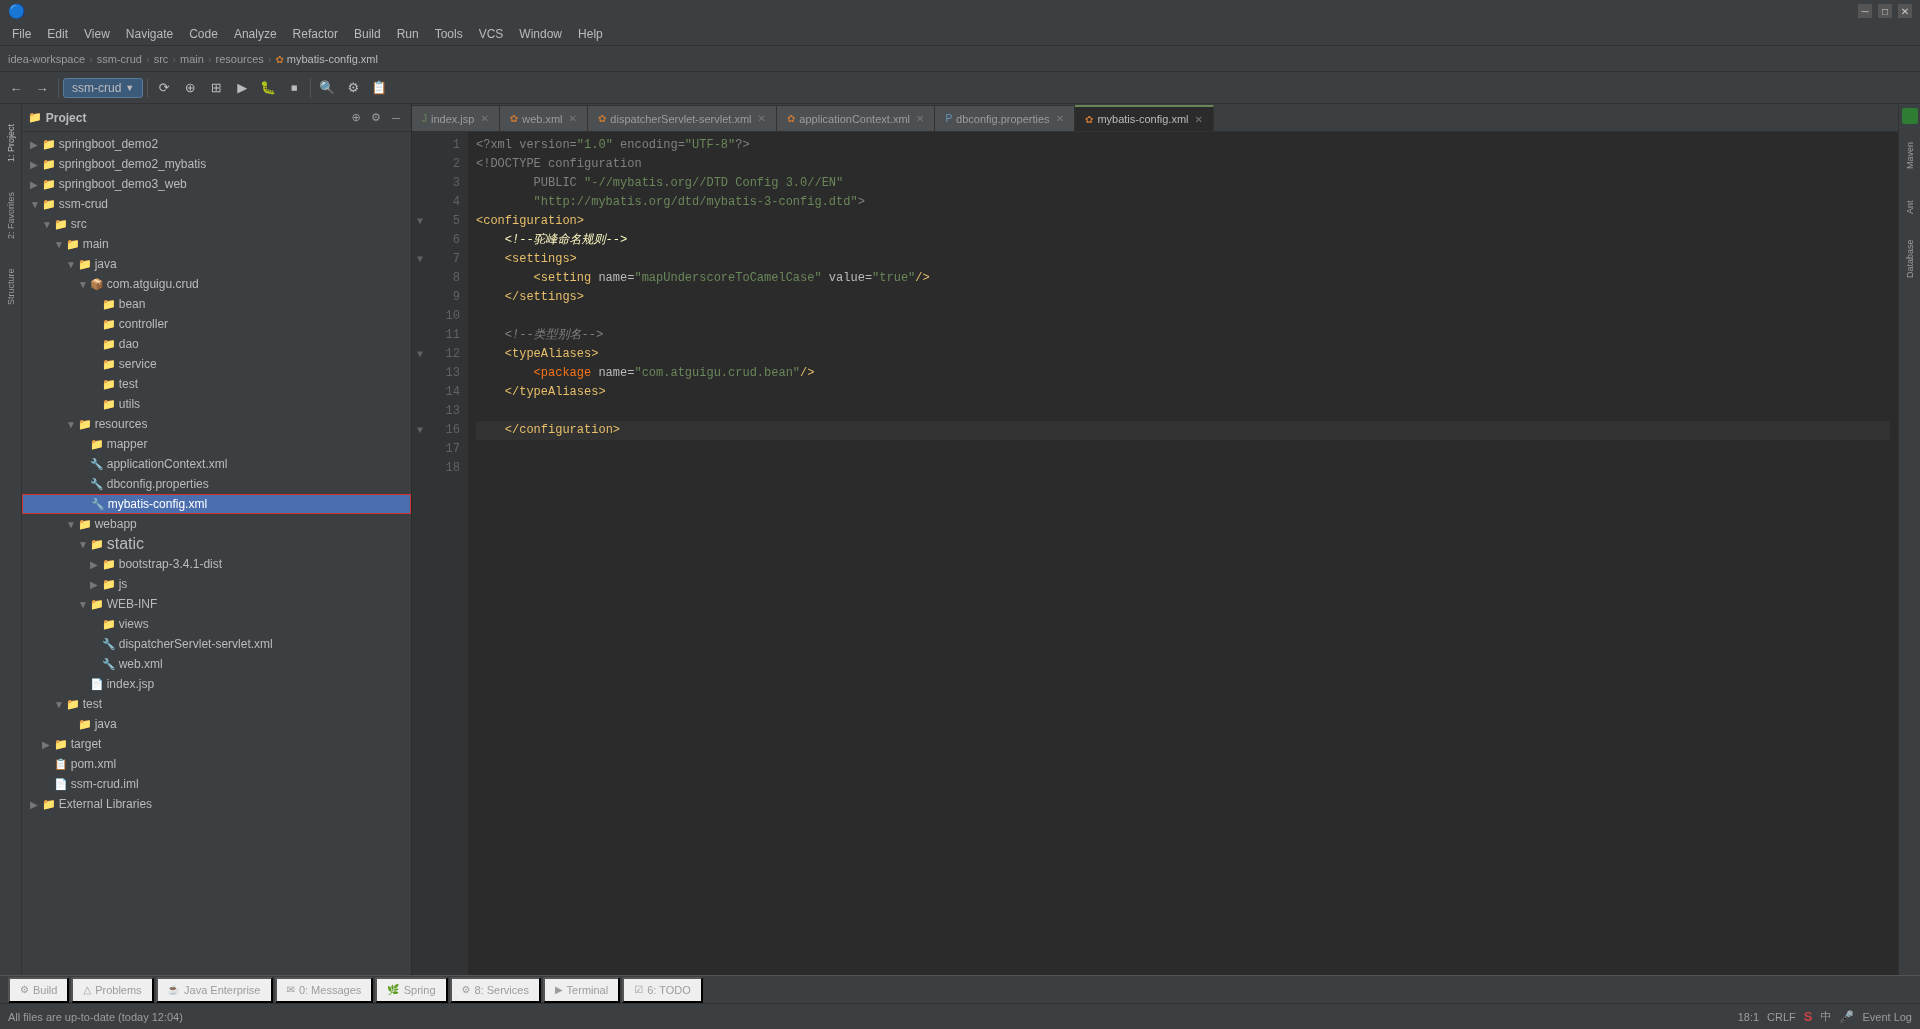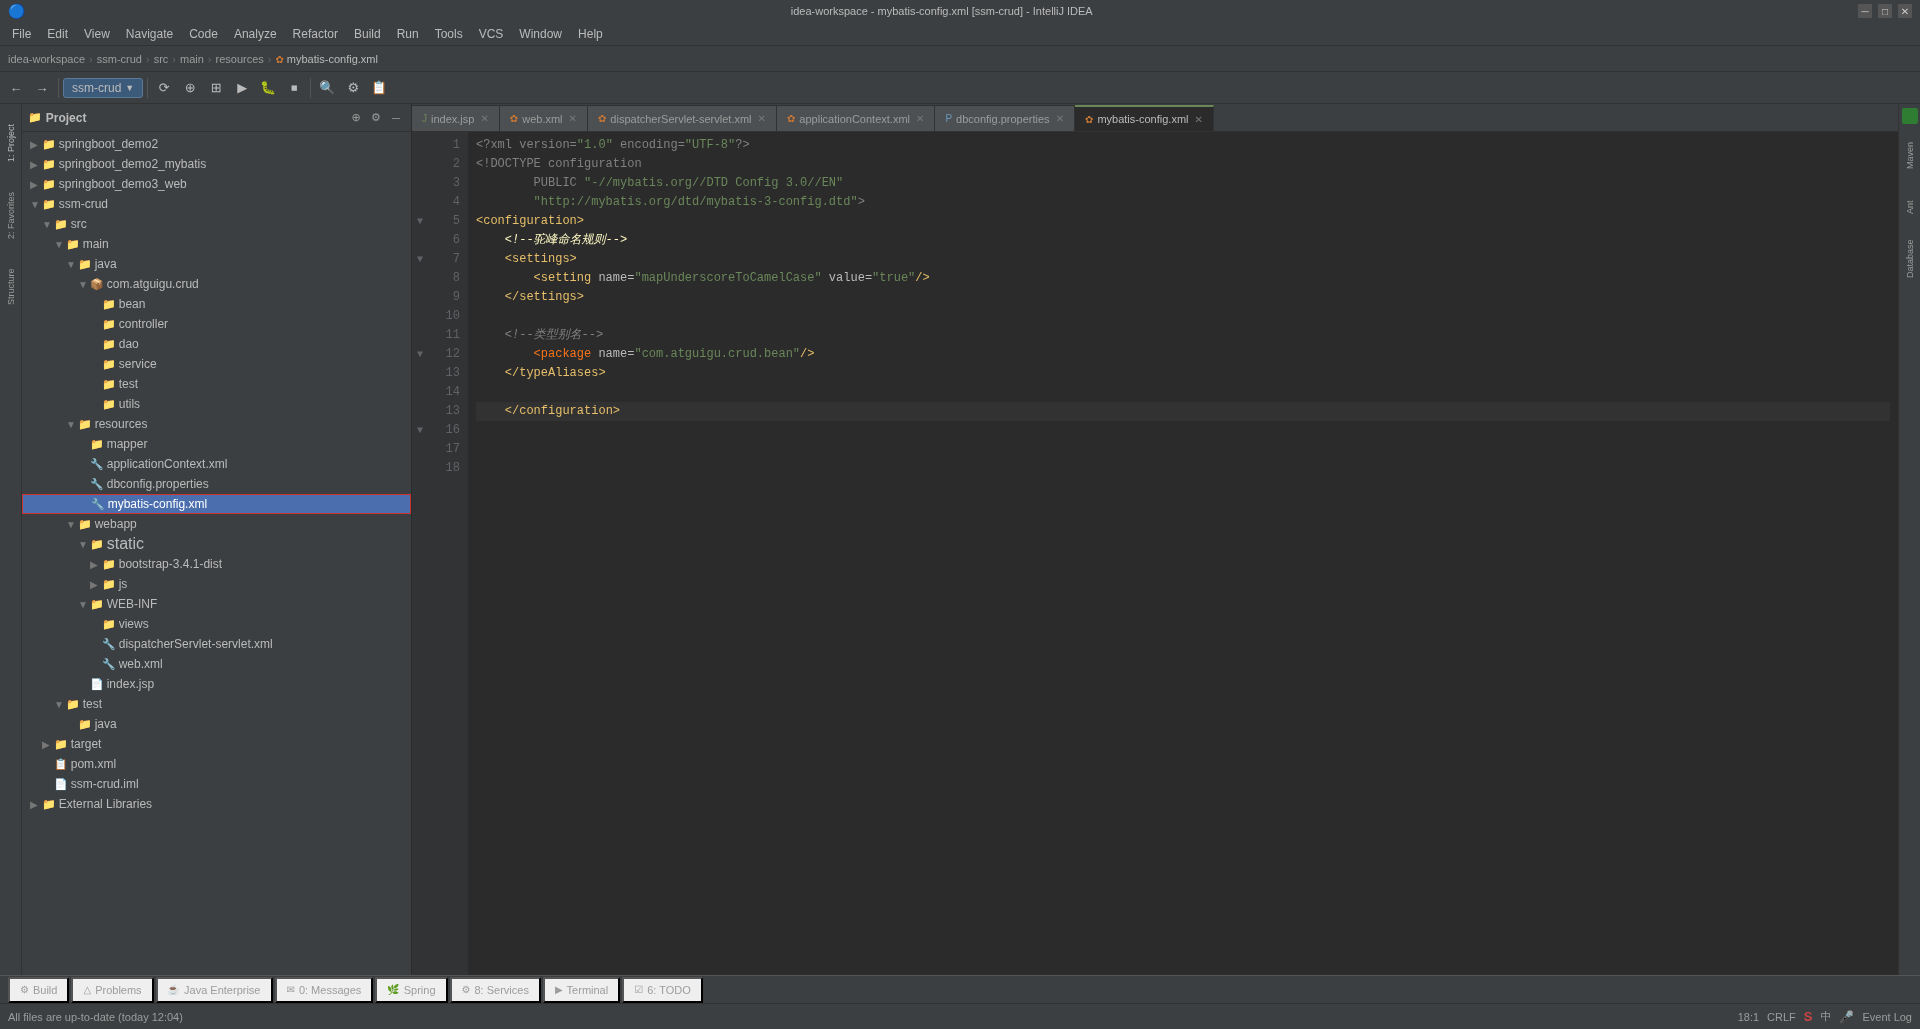--- a/index.html
+++ b/index.html
@@ -249,21 +249,20 @@
       border-radius: 2px 2px 0 0;
     }
   </style>
 </head>
 <body>
 
 <div id="title-bar">
   <div style="display:flex; align-items:center; gap:6px;">
     <span style="font-size:14px;">🔵</span>
   </div>
-  <div class="title-text">idea-workspace - mybatis-config.xml [ssm-crud] - IntelliJ IDEA</div>
   <div class="win-controls">
     <button class="win-btn">─</button>
     <button class="win-btn">□</button>
     <button class="win-btn">✕</button>
   </div>
 </div>
 
 <div id="menu-bar">
 <div class="menu-item">File</div>
     <div class="menu-item">Edit</div>
@@ -596,20 +595,21 @@
         <div class="code-line"><span style="color:#808080;">&lt;!DOCTYPE configuration</span></div>
         <div class="code-line"><span style="color:#808080;">        PUBLIC </span><span style="color:#6a8759;">"-//mybatis.org//DTD Config 3.0//EN"</span></div>
         <div class="code-line"><span style="color:#808080;">        </span><span style="color:#6a8759;">"http://mybatis.org/dtd/mybatis-3-config.dtd"</span><span style="color:#808080;">&gt;</span></div>
         <div class="code-line"><span style="color:#e8bf6a;">&lt;configuration&gt;</span></div>
         <div class="code-line"><span style="color:#a9b7c6;">    </span><span style="color:#fef9c3; font-style:italic;">&lt;!--驼峰命名规则--&gt;</span></div>
         <div class="code-line"><span style="color:#a9b7c6;">    </span><span style="color:#e8bf6a;">&lt;settings&gt;</span></div>
         <div class="code-line"><span style="color:#a9b7c6;">        </span><span style="color:#e8bf6a;">&lt;setting</span><span style="color:#bababa;"> name=</span><span style="color:#6a8759;">"mapUnderscoreToCamelCase"</span><span style="color:#bababa;"> value=</span><span style="color:#6a8759;">"true"</span><span style="color:#e8bf6a;">/&gt;</span></div>
         <div class="code-line"><span style="color:#a9b7c6;">    </span><span style="color:#e8bf6a;">&lt;/settings&gt;</span></div>
         <div class="code-line"></div>
         <div class="code-line"><span style="color:#a9b7c6;">    </span><span style="color:#808080; font-style:italic;">&lt;!--类型别名--&gt;</span></div>
+        <div class="code-line"><span style="color:#a9b7c6;">    </span><span style="color:#e8bf6a;">&lt;typeAliases&gt;</span></div>
         <div class="code-line"><span style="color:#a9b7c6;">        </span><span style="color:#f97316;">&lt;package</span><span style="color:#bababa;"> name=</span><span style="color:#6a8759;">"com.atguigu.crud.bean"</span><span style="color:#e8bf6a;">/&gt;</span></div>
         <div class="code-line"><span style="color:#a9b7c6;">    </span><span style="color:#e8bf6a;">&lt;/typeAliases&gt;</span></div>
         <div class="code-line"></div>
         <div class="code-line highlighted-line"><span style="color:#a9b7c6;">    </span><span style="color:#e8bf6a;">&lt;/configuration&gt;</span></div>
         <div class="code-line"></div>
         <div class="code-line"></div>
       </div>
     </div>
   </div>
 

